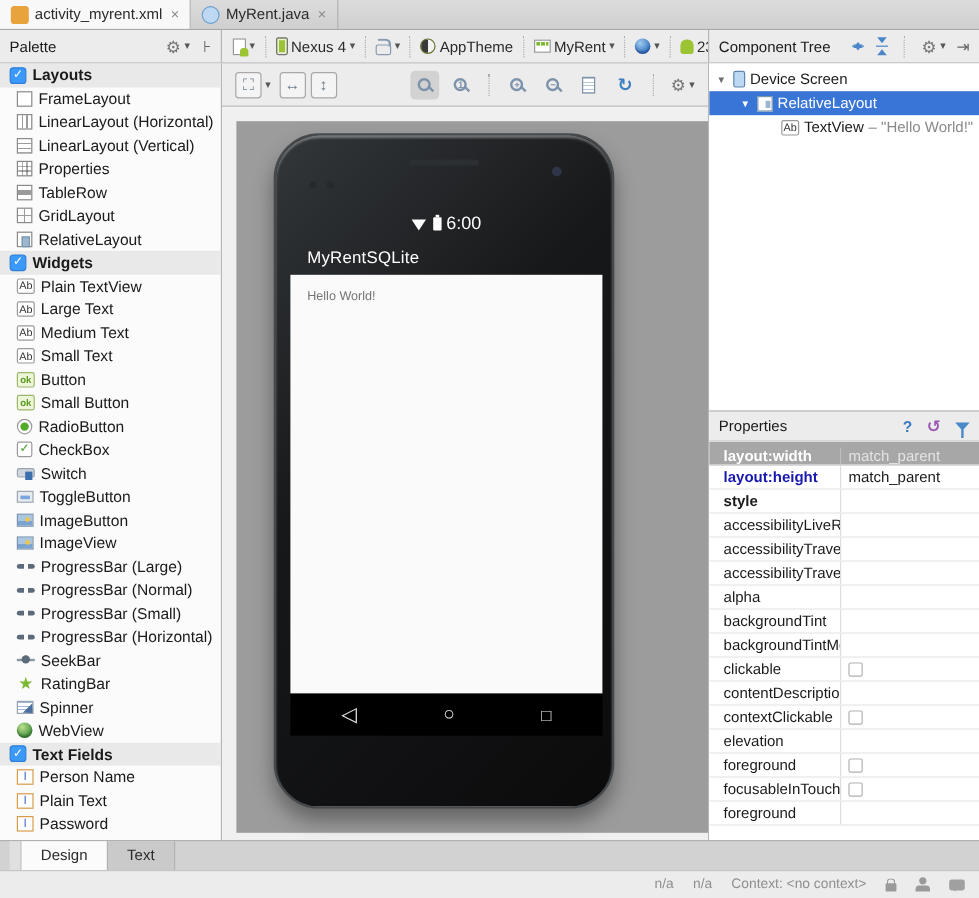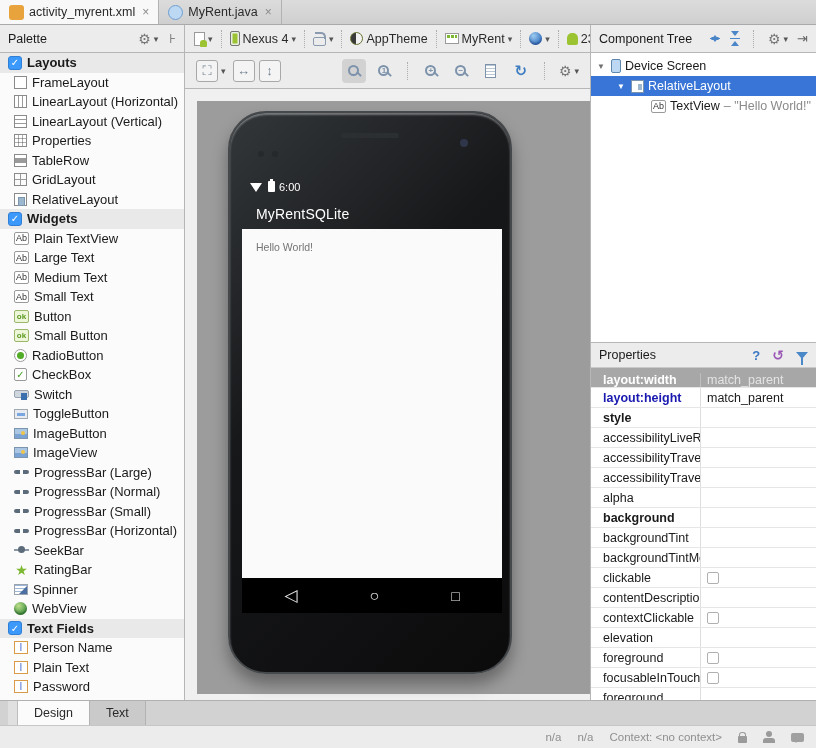--- a/index.html
+++ b/index.html
@@ -107,21 +107,21 @@
   .canvas { flex:1; position:relative; background:#f0f0f0; overflow:hidden; }
   .canvas-gray { position:absolute; left:12px; top:12px; right:0; bottom:6px; background:#9c9c9c; }
 
   
   .phone { position:absolute; left:31px; top:10px; width:284px; height:563px; border-radius:38px; background:linear-gradient(135deg,#33373a 0%,#17181a 40%,#0b0b0c 100%); border:2px solid #46494c; box-shadow:inset 0 2px 2px rgba(255,255,255,.35), 0 10px 16px rgba(0,0,0,.35); }
   .speaker { position:absolute; top:20px; left:50%; transform:translateX(-50%); width:58px; height:5px; border-radius:3px; background:#2c2f31; }
   .cam { position:absolute; top:26px; right:42px; width:8px; height:8px; border-radius:50%; background:#30364a; }
   .sensor { position:absolute; top:38px; width:6px; height:6px; border-radius:50%; background:#26292b; }
   .sensor.s1 { left:28px; } .sensor.s2 { left:42px; }
   .screen { position:absolute; left:12px; top:62px; width:260px; height:438px; display:flex; flex-direction:column; }
-  .pstatus { height:23px; flex:none; display:flex; align-items:center; justify-content:flex-start; gap:4px; padding:0 8px; color:#fff; font-size:11px; }
+  .pstatus { height:23px; flex:none; display:flex; align-items:center; justify-content:center; gap:4px; padding:0 8px; color:#fff; font-size:15px; }
   .wifi { width:0; height:0; border-left:6px solid transparent; border-right:6px solid transparent; border-top:9px solid #fff; margin-top:2px; }
   .batt { width:7px; height:11px; background:#fff; border-radius:1px; position:relative; margin-left:2px; }
   .batt::before { content:""; position:absolute; top:-2px; left:2px; width:3px; height:2px; background:#fff; }
   .pappbar { height:31px; flex:none; color:#fff; display:flex; align-items:center; padding:0 14px; font-size:14px; font-weight:500; letter-spacing:.2px; }
   .pcontent { flex:1; background:#fafafa; color:#757575; font-size:10.5px; padding:12px 0 0 14px; }
   .pnav { height:35px; flex:none; background:#000; display:flex; align-items:center; justify-content:center; gap:72px; color:#e6e6e6; }
   .pnav .back { font-size:17px; } .pnav .home { font-size:16px; } .pnav .recents { font-size:14px; }
 
   
   .right { width:225px; flex:none; display:flex; flex-direction:column; background:#fff; min-height:0; }
@@ -501,24 +501,20 @@
             <div class="pvalue"></div>
           </div>
           <div class="prow">
             <div class="pname">accessibilityTraversalBefore</div>
             <div class="pvalue"></div>
           </div>
           <div class="prow">
             <div class="pname">alpha</div>
             <div class="pvalue"></div>
           </div>
-          <div class="prow bold">
-            <div class="pname">background</div>
-            <div class="pvalue"></div>
-          </div>
           <div class="prow">
             <div class="pname">backgroundTint</div>
             <div class="pvalue"></div>
           </div>
           <div class="prow">
             <div class="pname">backgroundTintMode</div>
             <div class="pvalue"></div>
           </div>
           <div class="prow">
             <div class="pname">clickable</div>

